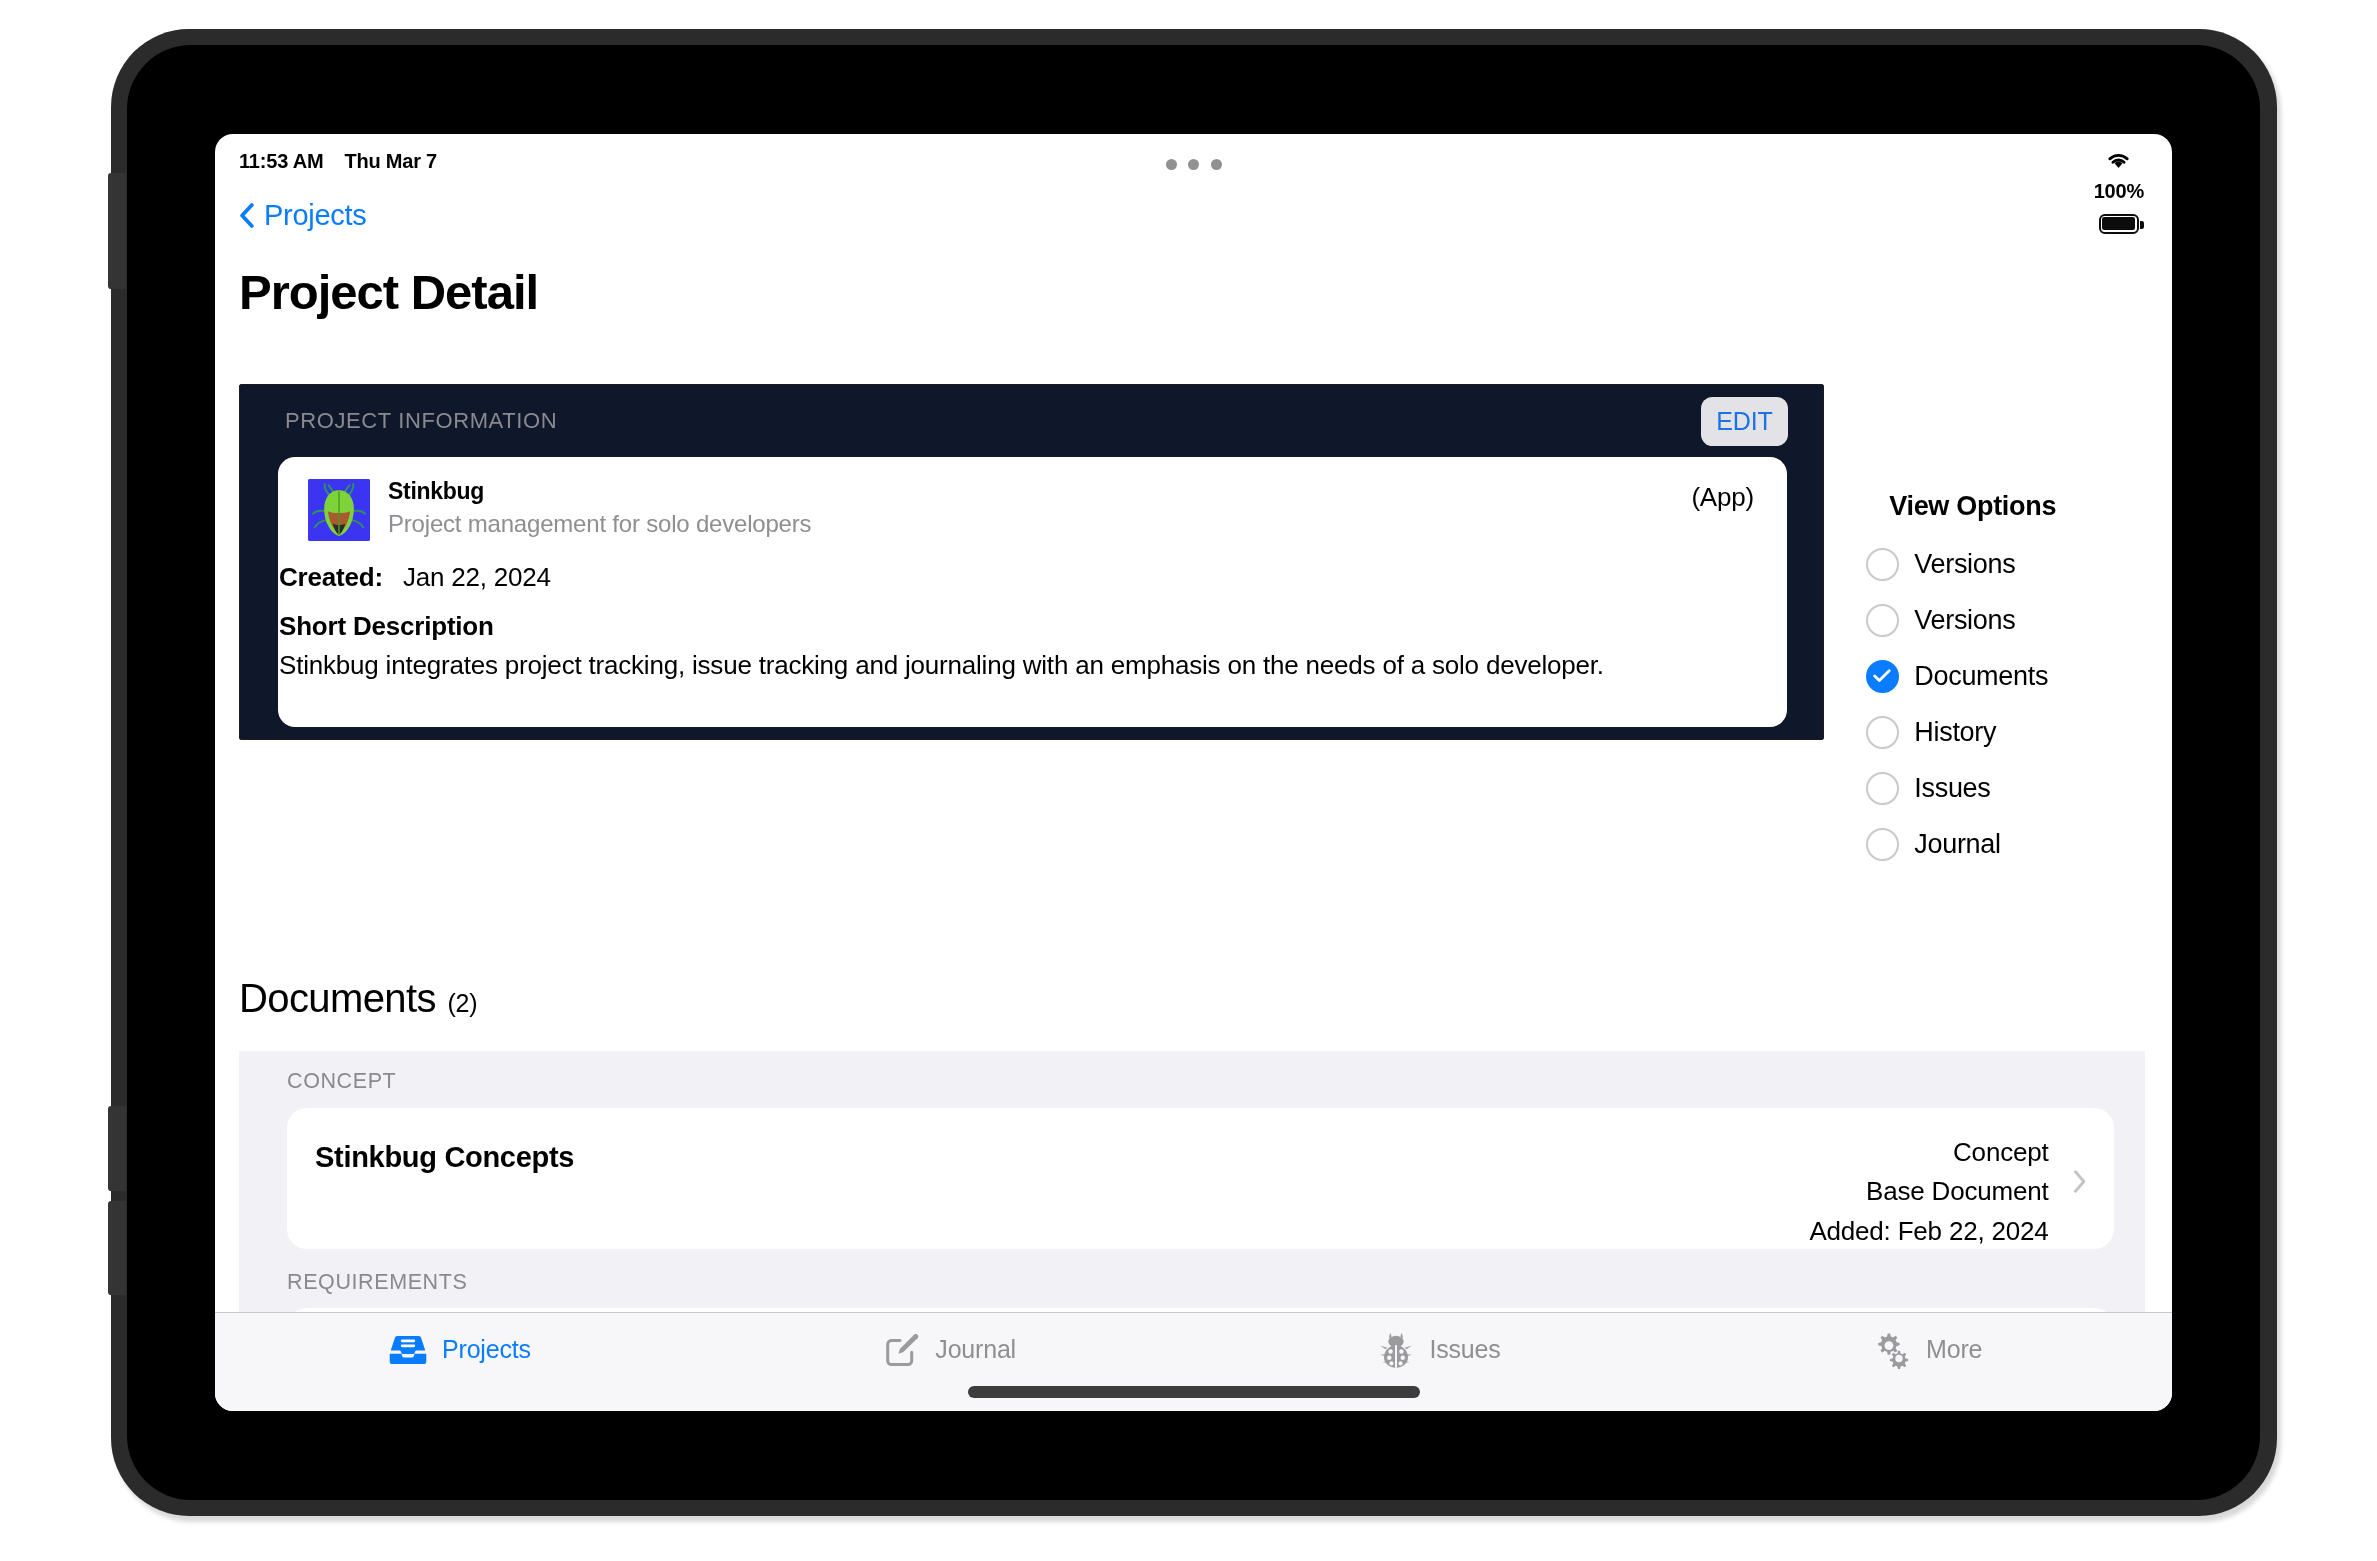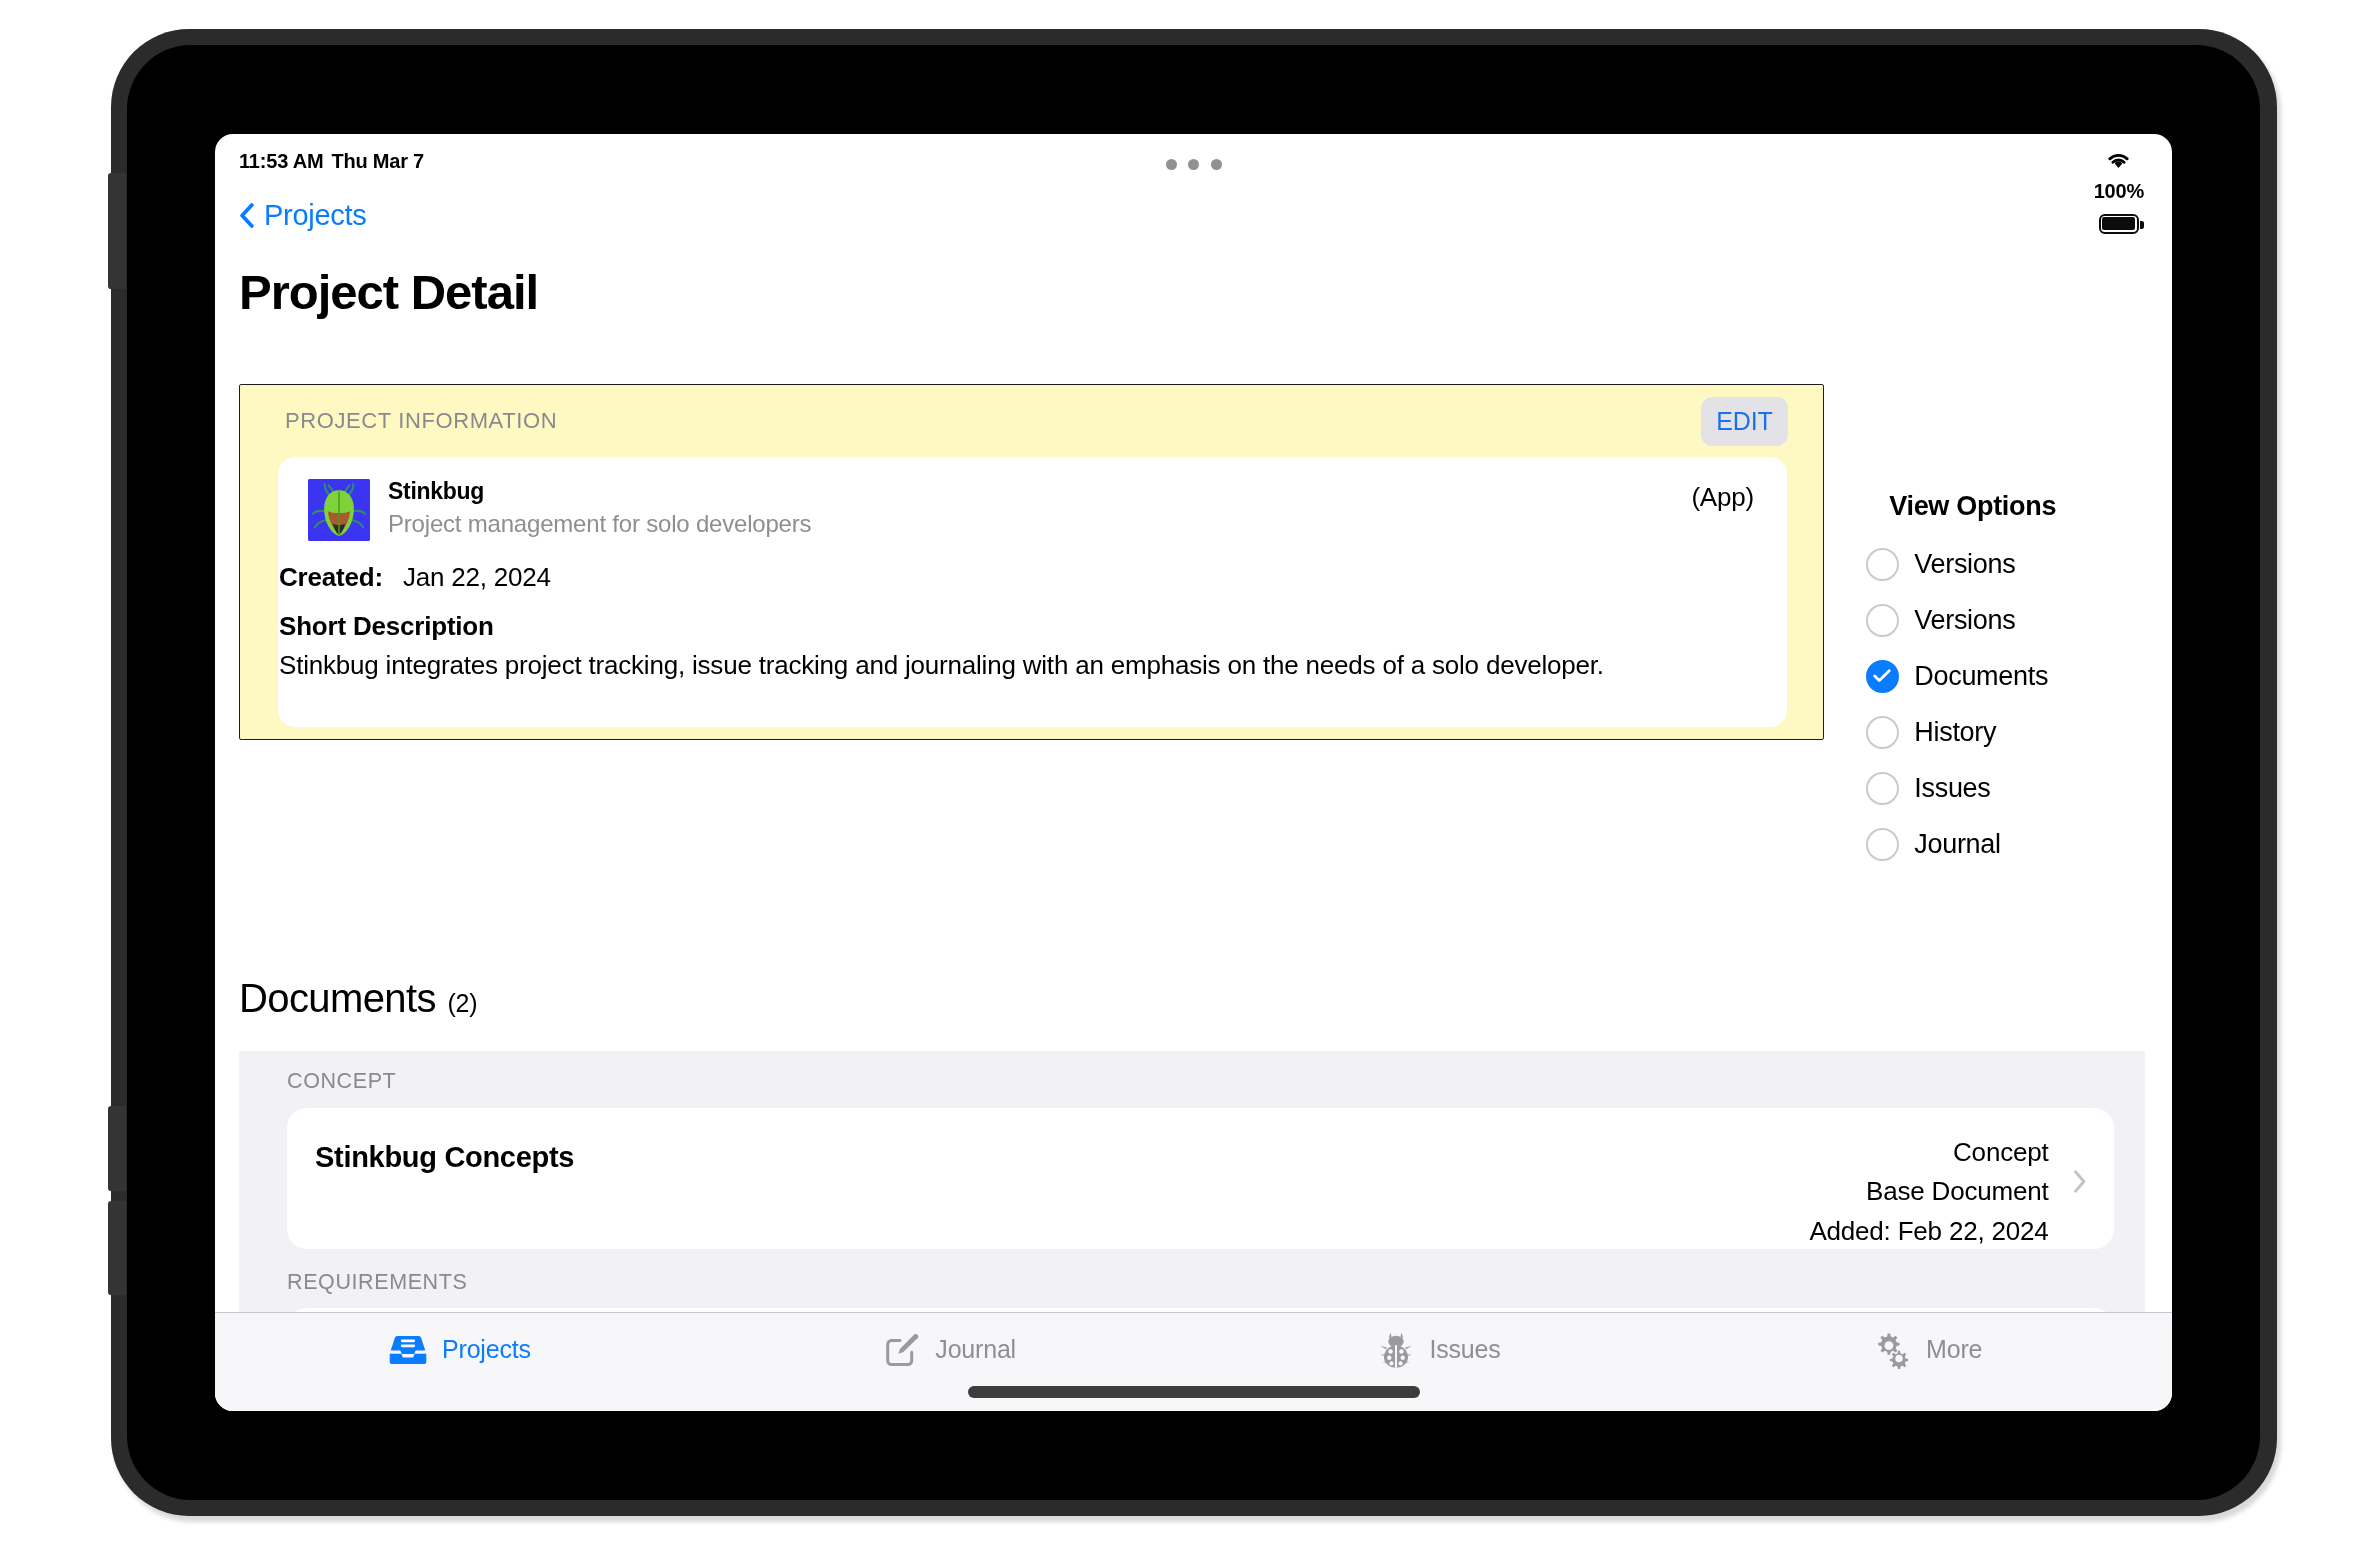--- a/index.html
+++ b/index.html
@@ -58,21 +58,21 @@
   .btn-vol-up { left: 108px;  top: 1106px; width: 18px; height: 85px; }
   .btn-vol-dn { left: 108px;  top: 1201px; width: 18px; height: 94px; }
 
   
   .statusbar {
     position: absolute; left: 0; top: 0;
     width: 1957px; height: 57px;
   }
   .status-left {
     position: absolute; left: 24px; top: 15.7px;
-    display: flex; align-items: baseline; gap: 8px;
+    display: flex; align-items: baseline; gap: 21px;
     font-size: 20px; font-weight: bold; color: #000;
     letter-spacing: -0.2px;
   }
   .status-dots {
     position: absolute; left: 50%; top: 25px;
     transform: translateX(-50%);
     display: flex; gap: 11.5px;
   }
   .status-dots i {
     display: block; width: 11px; height: 11px;
@@ -118,21 +118,21 @@
     position: absolute; left: 24px; top: 130px;
     font-size: 49px; font-weight: bold; color: #000;
     letter-spacing: -1px;
   }
 
   
   .info-card {
     position: absolute;
     left: 24px; top: 250px;
     width: 1585px; height: 356px;
-    background: #fef9c3;
+    background: #0f172a;
     border: 1.6px solid #1c1c1e;
     border-radius: 2.1px;
   }
   .info-head {
     position: absolute; left: 0; top: 0;
     width: 100%; height: 68px;
   }
   .info-head-label {
     position: absolute; left: 45px; top: 23px;
     font-size: 22px; color: #8a8a8e;

